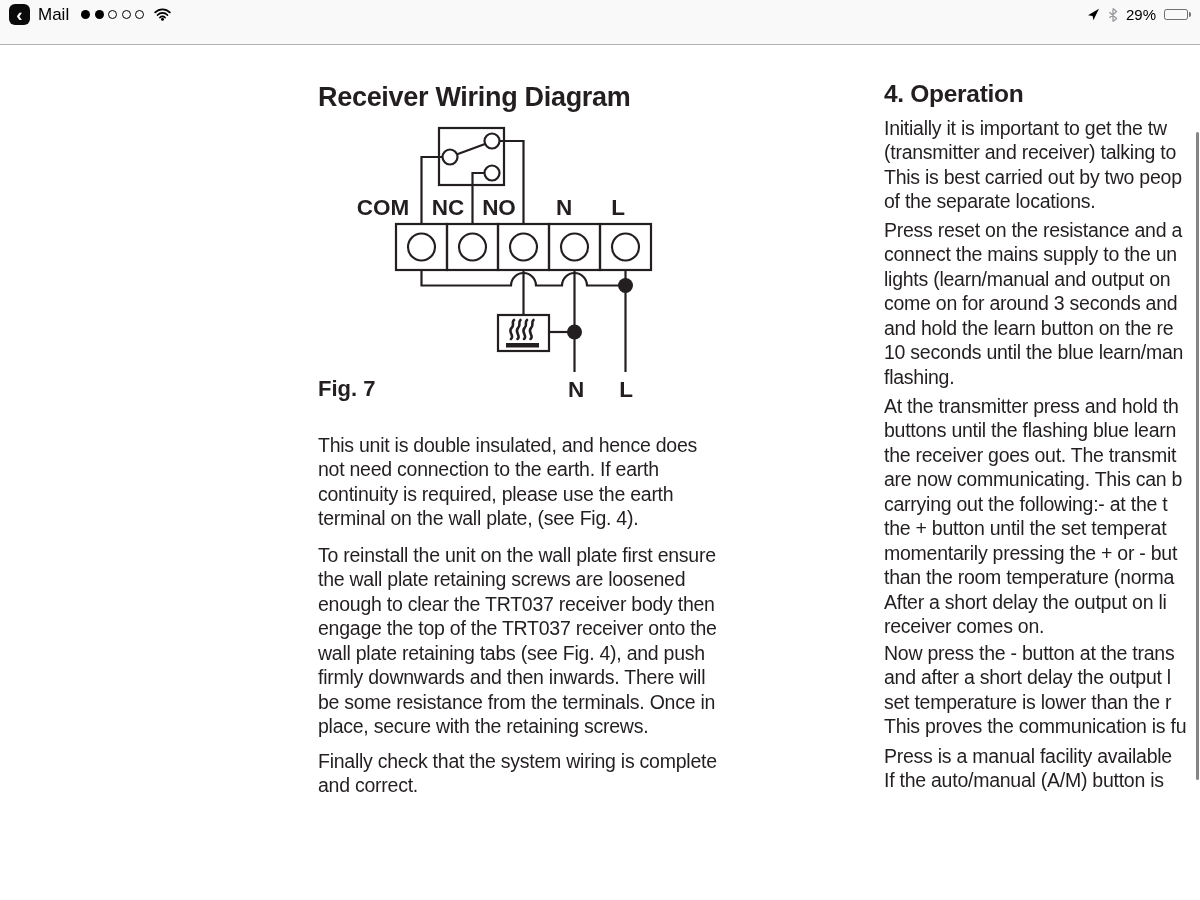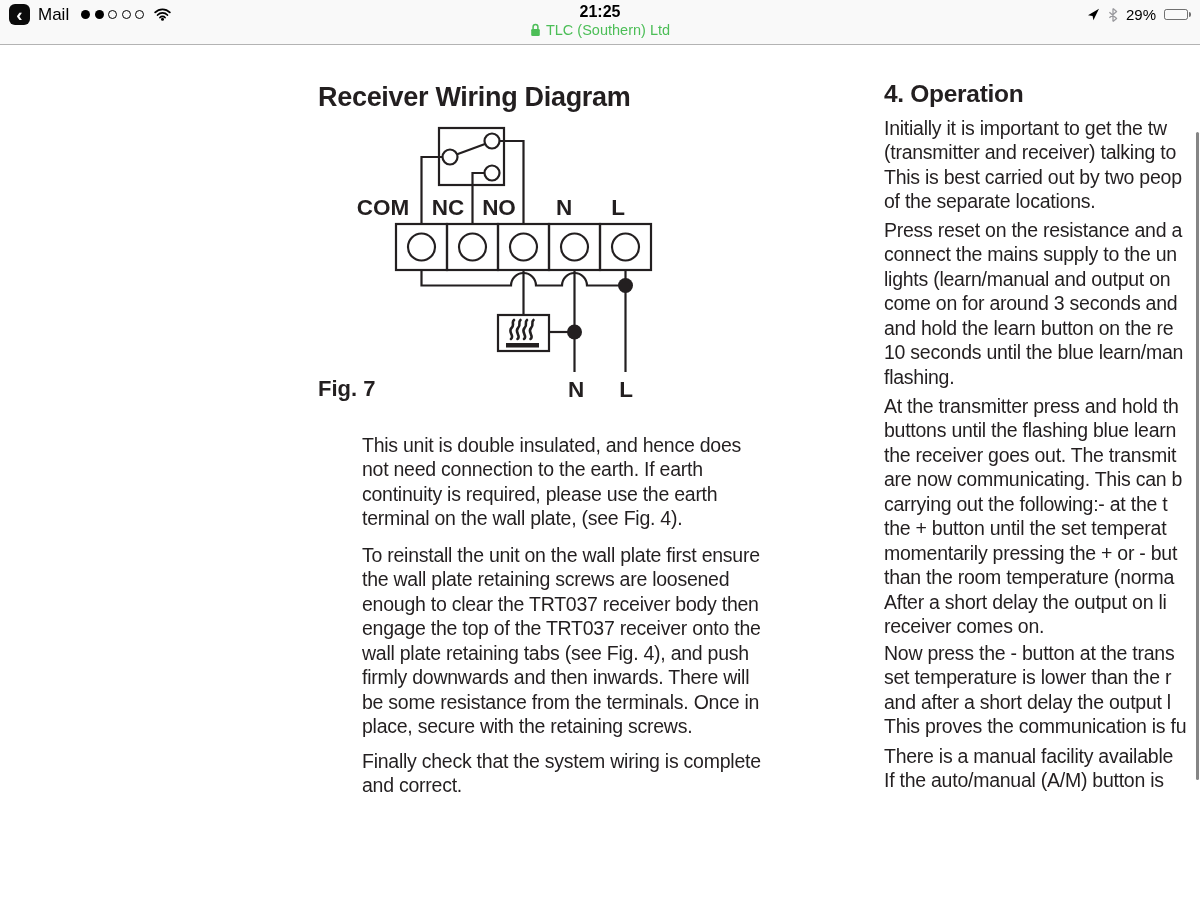--- a/index.html
+++ b/index.html
@@ -26,21 +26,21 @@
   .pct{font-size:15px;color:#000;}
   .battery{display:flex;align-items:center;}
   .batt-body{width:24px;height:11px;border:1px solid rgba(0,0,0,0.55);border-radius:2.5px;
              padding:1px;box-sizing:border-box;}
   .batt-fill{width:29%;height:100%;background:#000;border-radius:1px;}
   .batt-nub{width:2px;height:4.5px;background:rgba(0,0,0,0.55);border-radius:0 2px 2px 0;margin-left:1px;}
 
   
   .doc-title{position:absolute;left:318px;top:82px;font-size:27px;font-weight:700;letter-spacing:-0.3px;}
   .fig-label{position:absolute;left:318px;top:376px;font-size:22px;font-weight:700;}
-  .col-left{position:absolute;left:318px;width:470px;font-size:19.5px;letter-spacing:-0.25px;margin-left:44px;}
+  .col-left{position:absolute;left:318px;width:470px;font-size:19.5px;letter-spacing:-0.25px;}
   .col-right{position:absolute;left:884px;width:316px;overflow:hidden;font-size:19.5px;letter-spacing:-0.25px;}
   .rc-heading{position:absolute;left:884px;top:80px;font-size:24.5px;font-weight:700;letter-spacing:-0.3px;}
   .tline{white-space:pre;line-height:24.45px;}
   .p-left1{top:433px;}  .p-left2{top:543px;}  .p-left3{top:749px;}
   .p-right1{top:116px;} .p-right2{top:218px;} .p-right3{top:394px;}
   .p-right4{top:641px;} .p-right5{top:744px;}
 
   
   .diagram{position:absolute;left:356px;top:118px;width:320px;height:287px;}
   .diagram svg text{font-family:"Liberation Sans",sans-serif;font-weight:600;fill:#231f20;}
@@ -68,32 +68,20 @@
       <span class="wifi">
         <svg width="17" height="13" viewBox="0 0 17 13">
           <path d="M1.2,4.4 A10.2,10.2 0 0 1 15.8,4.4" fill="none" stroke="#000" stroke-width="1.8" stroke-linecap="round"></path>
           <path d="M3.6,7 A6.8,6.8 0 0 1 13.4,7" fill="none" stroke="#000" stroke-width="1.8" stroke-linecap="round"></path>
           <path d="M6,9.5 A3.4,3.4 0 0 1 11,9.5" fill="none" stroke="#000" stroke-width="1.8" stroke-linecap="round"></path>
           <circle cx="8.5" cy="11.3" r="1.5" fill="#000"></circle>
         </svg>
       </span>
     </div>
 
-    <div class="sb-center">
-      <div class="sb-time">21:25</div>
-      <div class="sb-site" style="color:#4cbe57;">
-        <span style="display:inline-flex;">
-          <svg width="11" height="14" viewBox="0 0 11 14">
-            <path d="M3.1,6 V3.8 A2.4,2.4 0 0 1 7.9,3.8 V6" fill="none" stroke="#4cbe57" stroke-width="1.5"></path>
-            <rect x="1.2" y="6" width="8.6" height="7" rx="1.3" fill="#4cbe57"></rect>
-          </svg>
-        </span>
-        <span>TLC (Southern) Ltd</span>
-      </div>
-    </div>
 
     <div class="sb-right">
       <span style="display:inline-flex;">
         <svg width="13" height="13" viewBox="0 0 13 13">
           <path d="M1,7.2 L12,0.8 L6.4,12.2 L5.6,7.9 Z" fill="#000"></path>
         </svg>
       </span>
       <span style="display:inline-flex;">
         <svg width="10" height="14" viewBox="0 0 10 14">
           <path d="M5,0.6 V13.4 M5,0.6 L8.6,3.4 L1.4,9.8 M5,13.4 L8.6,10.6 L1.4,4.2" fill="none" stroke="#9a9a9e" stroke-width="1.3" stroke-linejoin="round"></path>
@@ -216,23 +204,23 @@
       <div class="tline">are now communicating. This can b</div>
       <div class="tline">carrying out the following:- at the t</div>
       <div class="tline">the + button until the set temperat</div>
       <div class="tline">momentarily pressing the + or - but</div>
       <div class="tline">than the room temperature (norma</div>
       <div class="tline">After a short delay the output on li</div>
       <div class="tline">receiver comes on.</div>
     </div>
   <div class="col-right p-right4">
       <div class="tline">Now press the - button at the trans</div>
+      <div class="tline">and after a short delay the output l</div>
       <div class="tline">set temperature is lower than the r</div>
-      <div class="tline">and after a short delay the output l</div>
       <div class="tline">This proves the communication is fu</div>
     </div>
   <div class="col-right p-right5">
-      <div class="tline">There is a manual facility available</div>
+      <div class="tline">Press is a manual facility available</div>
       <div class="tline">If the auto/manual (A/M) button is</div>
     </div>
 
   <div class="scrollbar"></div>
 </div>
 
 </body></html>

